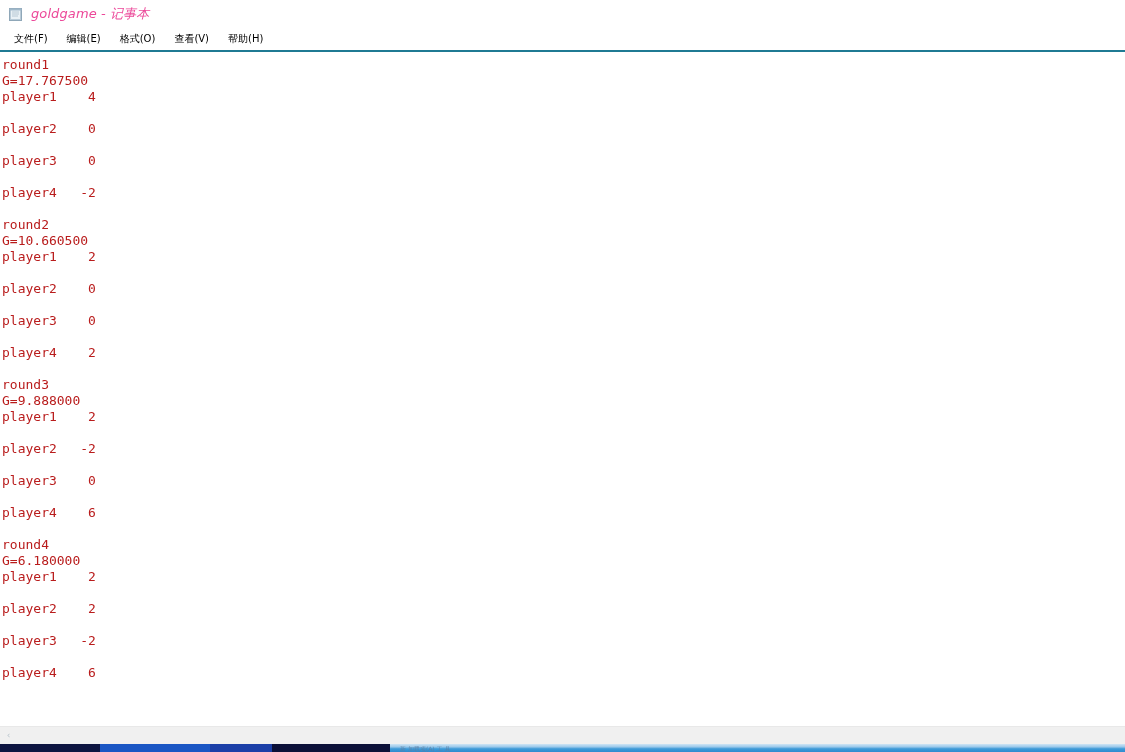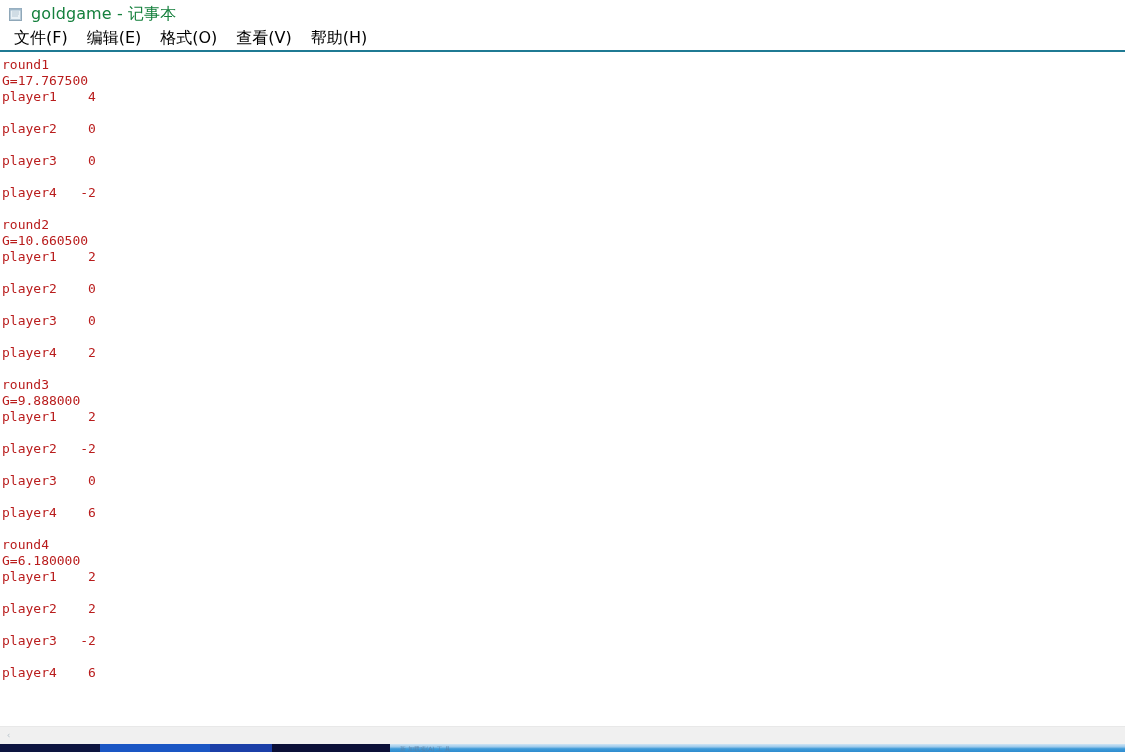--- a/index.html
+++ b/index.html
@@ -36,38 +36,39 @@
   }
   .app-icon {
     width: 16px;
     height: 16px;
     margin-right: 7px;
     position: relative;
     flex: 0 0 auto;
   }
   .title-text {
     font-family: "DejaVu Sans", "Liberation Sans", sans-serif;
-    font-size: 16px;
-    color: #15803d;
+    font-size: 13px;
+    color: #ec4899;
     letter-spacing: 0.1px;
     white-space: nowrap;
+    font-style: italic;
   }
 
   
   .menubar {
     height: 22px;
     background: #ffffff;
     display: flex;
     align-items: center;
     padding-left: 6px;
     flex: 0 0 auto;
   }
   .menu-item {
     font-family: "DejaVu Sans", "Liberation Sans", sans-serif;
-    font-size: 16px;
+    font-size: 10px;
     color: #000000;
     padding: 1px 8px 2px 8px;
     margin-right: 3px;
     white-space: nowrap;
     cursor: default;
   }
 
   .menu-rule {
     height: 2px;
     background: #1f7a93;

